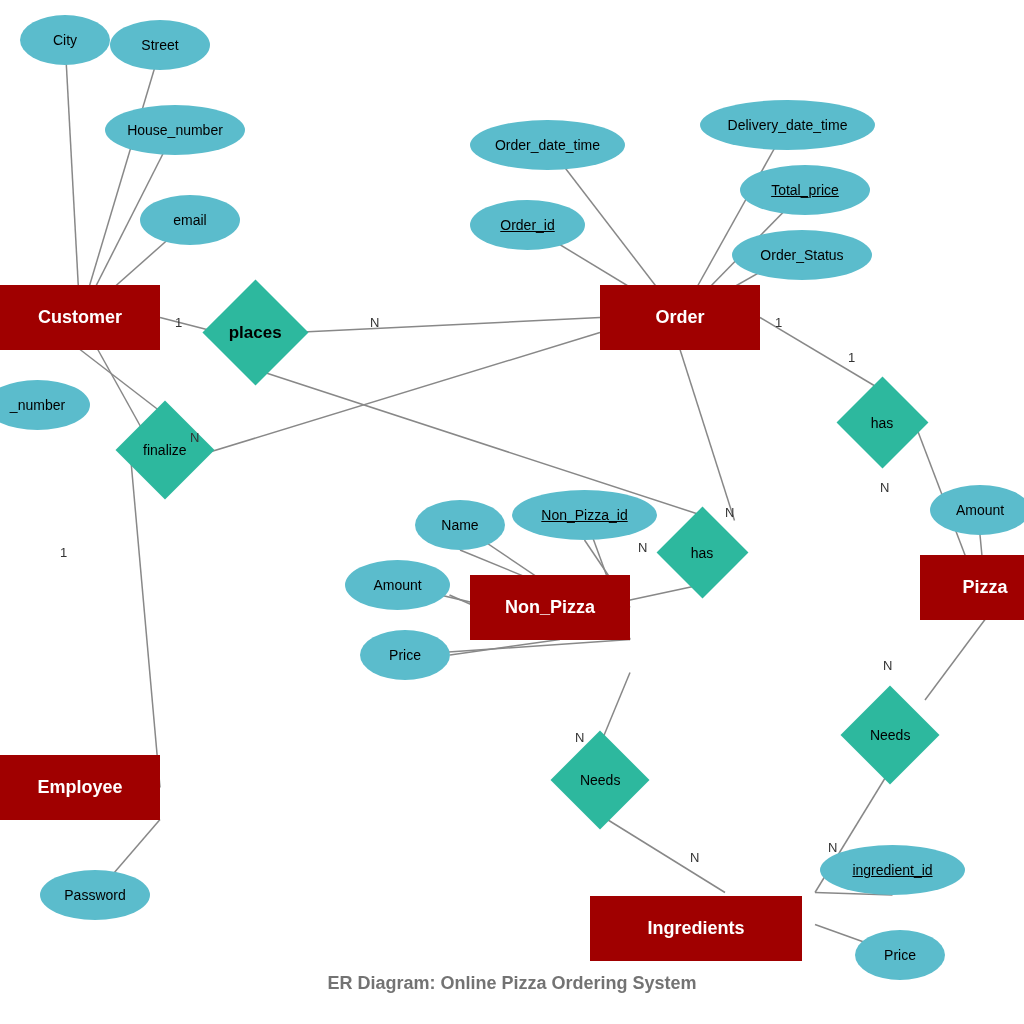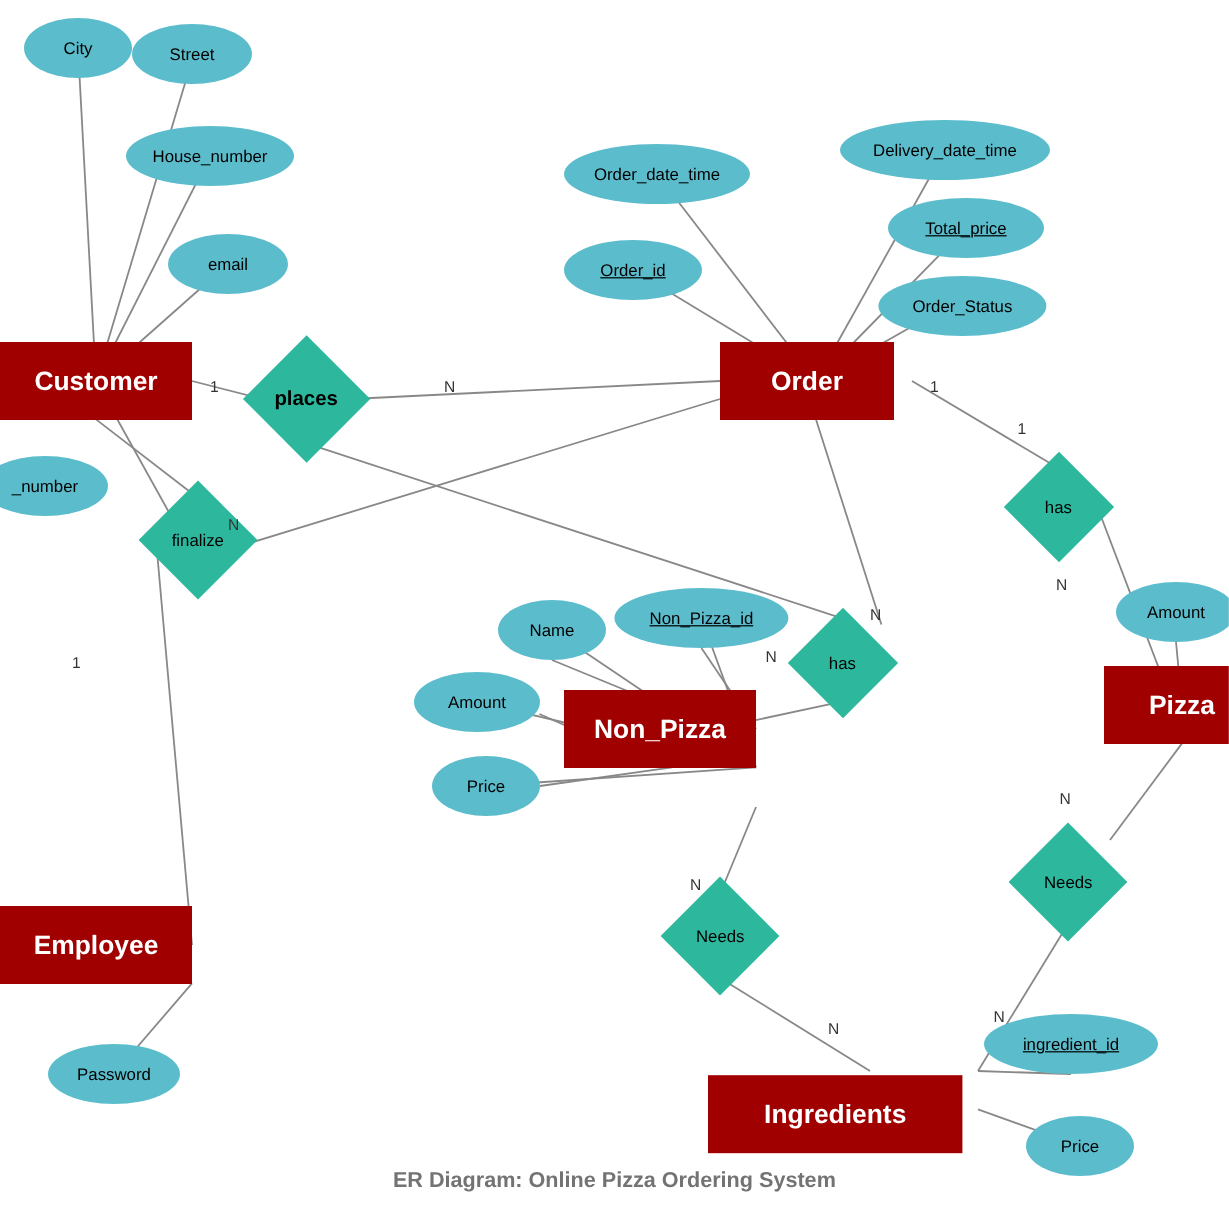--- a/index.html
+++ b/index.html
@@ -3,21 +3,21 @@
   <meta charset="utf-8">
   <style>
     * { margin: 0; padding: 0; box-sizing: border-box; }
     body { background: #fff; font-family: Arial, sans-serif; width: 1024px; height: 1024px; overflow: hidden; position: relative; }
     svg { position: absolute; top: 0; left: 0; width: 1024px; height: 1024px; }
     .entity {
       position: absolute;
       background: #a00000;
       color: white;
       font-weight: bold;
-      font-size: 22px;
+      font-size: 18px;
       display: flex; align-items: center; justify-content: center;
       text-align: center;
     }
     .attribute {
       position: absolute;
       background: #5bbccc;
       color: #000;
       font-size: 14px;
       border-radius: 50%;
       display: flex; align-items: center; justify-content: center;
@@ -88,21 +88,21 @@
     <line x1="890" y1="770" x2="815" y2="892.5" stroke="#888" stroke-width="1.5"></line>
     <line x1="815" y1="892.5" x2="892.5" y2="895" stroke="#888" stroke-width="1.5"></line>
     <line x1="815" y1="924.5" x2="900" y2="955" stroke="#888" stroke-width="1.5"></line>
     <line x1="255.5" y1="369.5" x2="702.5" y2="515.5" stroke="#888" stroke-width="1.5"></line>
     <line x1="200" y1="455" x2="600" y2="332.5" stroke="#888" stroke-width="1.5"></line>
   </svg>
 
 <div class="title" style="bottom: 30px; left: 0; right: 0; text-align: center;">ER Diagram: Online Pizza Ordering System</div>
 
 <div class="entity" style="left: 0px; top: 285px; width: 160px; height: 65px;">Customer</div>
-<div class="entity" style="left: 600px; top: 285px; width: 145px; height: 65px;">Order</div>
+<div class="entity" style="left: 600px; top: 285px; width: 160px; height: 65px;">Order</div>
 <div class="entity" style="left: 0px; top: 755px; width: 160px; height: 65px;">Employee</div>
 <div class="entity" style="left: 470px; top: 575px; width: 160px; height: 65px;">Non_Pizza</div>
 <div class="entity" style="left: 920px; top: 555px; width: 130px; height: 65px;">Pizza</div>
 <div class="entity" style="left: 590px; top: 896px; width: 212px; height: 65px;">Ingredients</div>
 <div class="attribute" style="left: 20px; top: 15px; width: 90px; height: 50px;">
     <span>City</span>
   </div>
 <div class="attribute" style="left: 110px; top: 20px; width: 100px; height: 50px;">
     <span>Street</span>
   </div>

